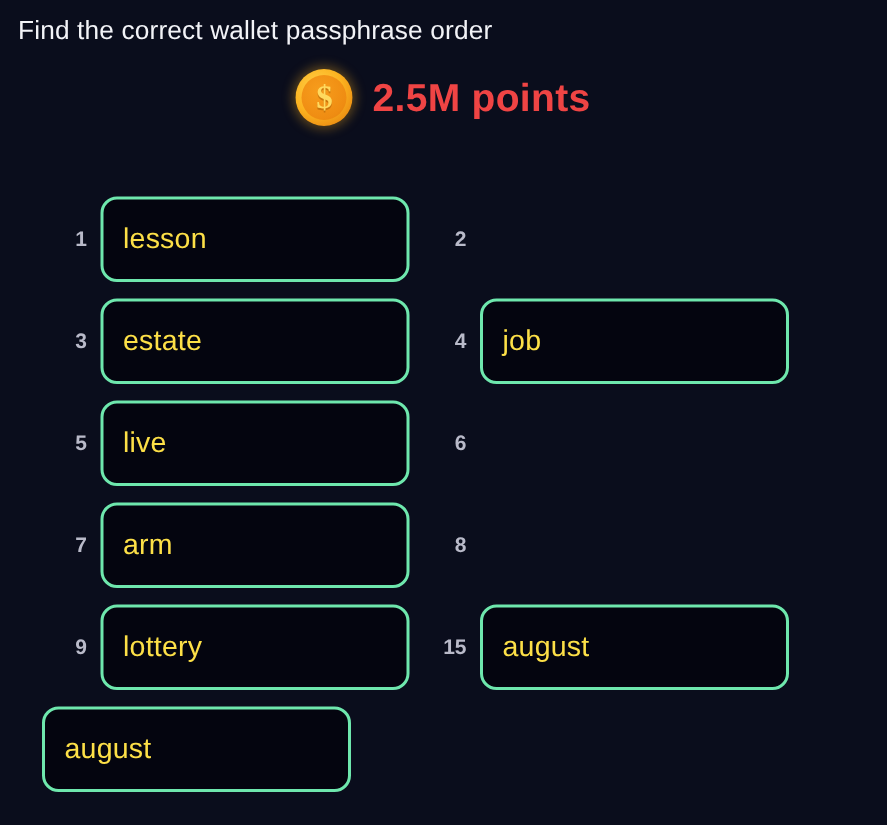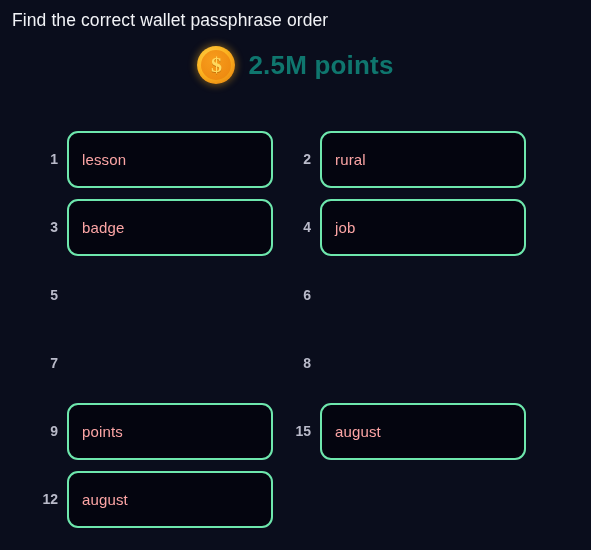--- a/index.html
+++ b/index.html
@@ -76,21 +76,21 @@
     font-weight: bold;
     color: #ffd95e;
     font-family: "Liberation Serif", serif;
     line-height: 1;
     text-shadow: 0 1px 0 rgba(150,80,0,0.45);
   }
 
   .points-text {
     font-size: 26px;
     font-weight: bold;
-    color: #0f766e;
+    color: #ef4444;
     letter-spacing: 0.2px;
     line-height: 30px;
     white-space: nowrap;
   }
 
   
   .grid {
     position: absolute;
     left: 28px;
     top: 131px;
@@ -125,22 +125,22 @@
     border: 2px solid #6ee7ad;
     border-radius: 11px;
     background: #04050f;
     display: flex;
     align-items: center;
     padding: 0 13px;
     overflow: hidden;
   }
 
   .word-text {
-    font-size: 15px;
-    color: #fca5a5;
+    font-size: 19px;
+    color: #fde047;
     line-height: 20px;
     white-space: nowrap;
     letter-spacing: 0.15px;
   }
 </style>
 </head>
 <body>
 
 <div id="page">
 
@@ -155,61 +155,63 @@
 
   <div class="grid" id="word-grid">
       <div class="cell">
         <div class="cell-index">1</div>
         <div class="word-box">
           <span class="word-text">lesson</span>
         </div>
       </div>
       <div class="cell">
         <div class="cell-index">2</div>
-        <div class="word-box">
-          <span class="word-text">rural</span>
-        </div>
       </div>
       <div class="cell">
         <div class="cell-index">3</div>
         <div class="word-box">
-          <span class="word-text">badge</span>
+          <span class="word-text">estate</span>
         </div>
       </div>
       <div class="cell">
         <div class="cell-index">4</div>
         <div class="word-box">
           <span class="word-text">job</span>
         </div>
       </div>
       <div class="cell">
         <div class="cell-index">5</div>
+        <div class="word-box">
+          <span class="word-text">live</span>
+        </div>
       </div>
       <div class="cell">
         <div class="cell-index">6</div>
       </div>
       <div class="cell">
         <div class="cell-index">7</div>
+        <div class="word-box">
+          <span class="word-text">arm</span>
+        </div>
       </div>
       <div class="cell">
         <div class="cell-index">8</div>
       </div>
       <div class="cell">
         <div class="cell-index">9</div>
         <div class="word-box">
-          <span class="word-text">points</span>
+          <span class="word-text">lottery</span>
         </div>
       </div>
       <div class="cell">
         <div class="cell-index">15</div>
         <div class="word-box">
           <span class="word-text">august</span>
         </div>
       </div>
       <div class="cell">
-        <div class="cell-index">12</div>
         <div class="word-box">
           <span class="word-text">august</span>
         </div>
       </div>
     </div>
 
 </div>
 
 </body></html>

